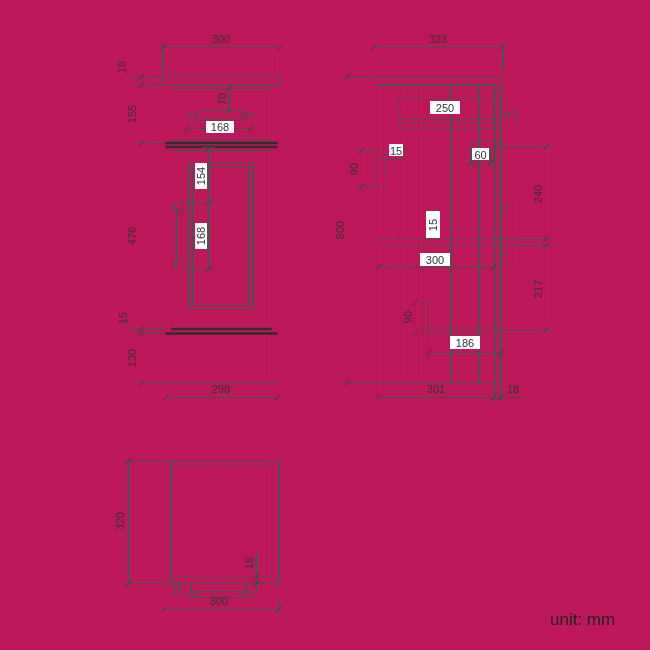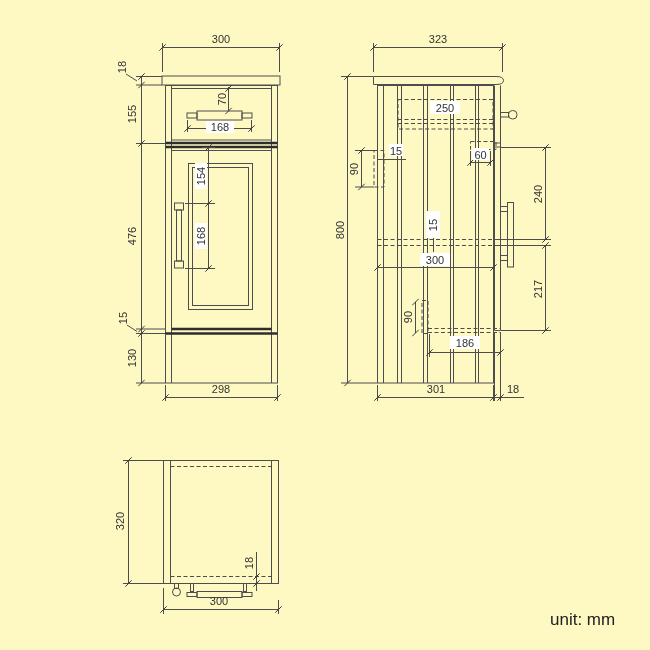--- a/index.html
+++ b/index.html
@@ -1,16 +1,16 @@
 <!DOCTYPE html>
 <html><head>
 <meta charset="utf-8">
 <style>
   html,body{margin:0;padding:0;background:#ffffff;}
-  .canvas{position:relative;width:650px;height:650px;background:#fef9c3;overflow:hidden;
+  .canvas{position:relative;width:650px;height:650px;background:#be185d;overflow:hidden;
           font-family:"Liberation Sans", sans-serif;}
   svg{display:block;}
   svg line, svg rect, svg path, svg circle{stroke:#4d4d4d;stroke-width:1;fill:none;}
   svg .thick{stroke:#2d2d2d;stroke-width:2.5;}
   svg .dash{stroke-dasharray:4 2.5;}
   svg .tkm{stroke:#3a3a3a;stroke-width:1;}
   svg text{font-family:"Liberation Sans", sans-serif;font-size:11px;fill:#333333;
            stroke:none;text-anchor:middle;}
   svg rect.lbg{fill:#ffffff;stroke:none;}
   svg text.unit{font-size:17px;fill:#222222;text-anchor:start;}

